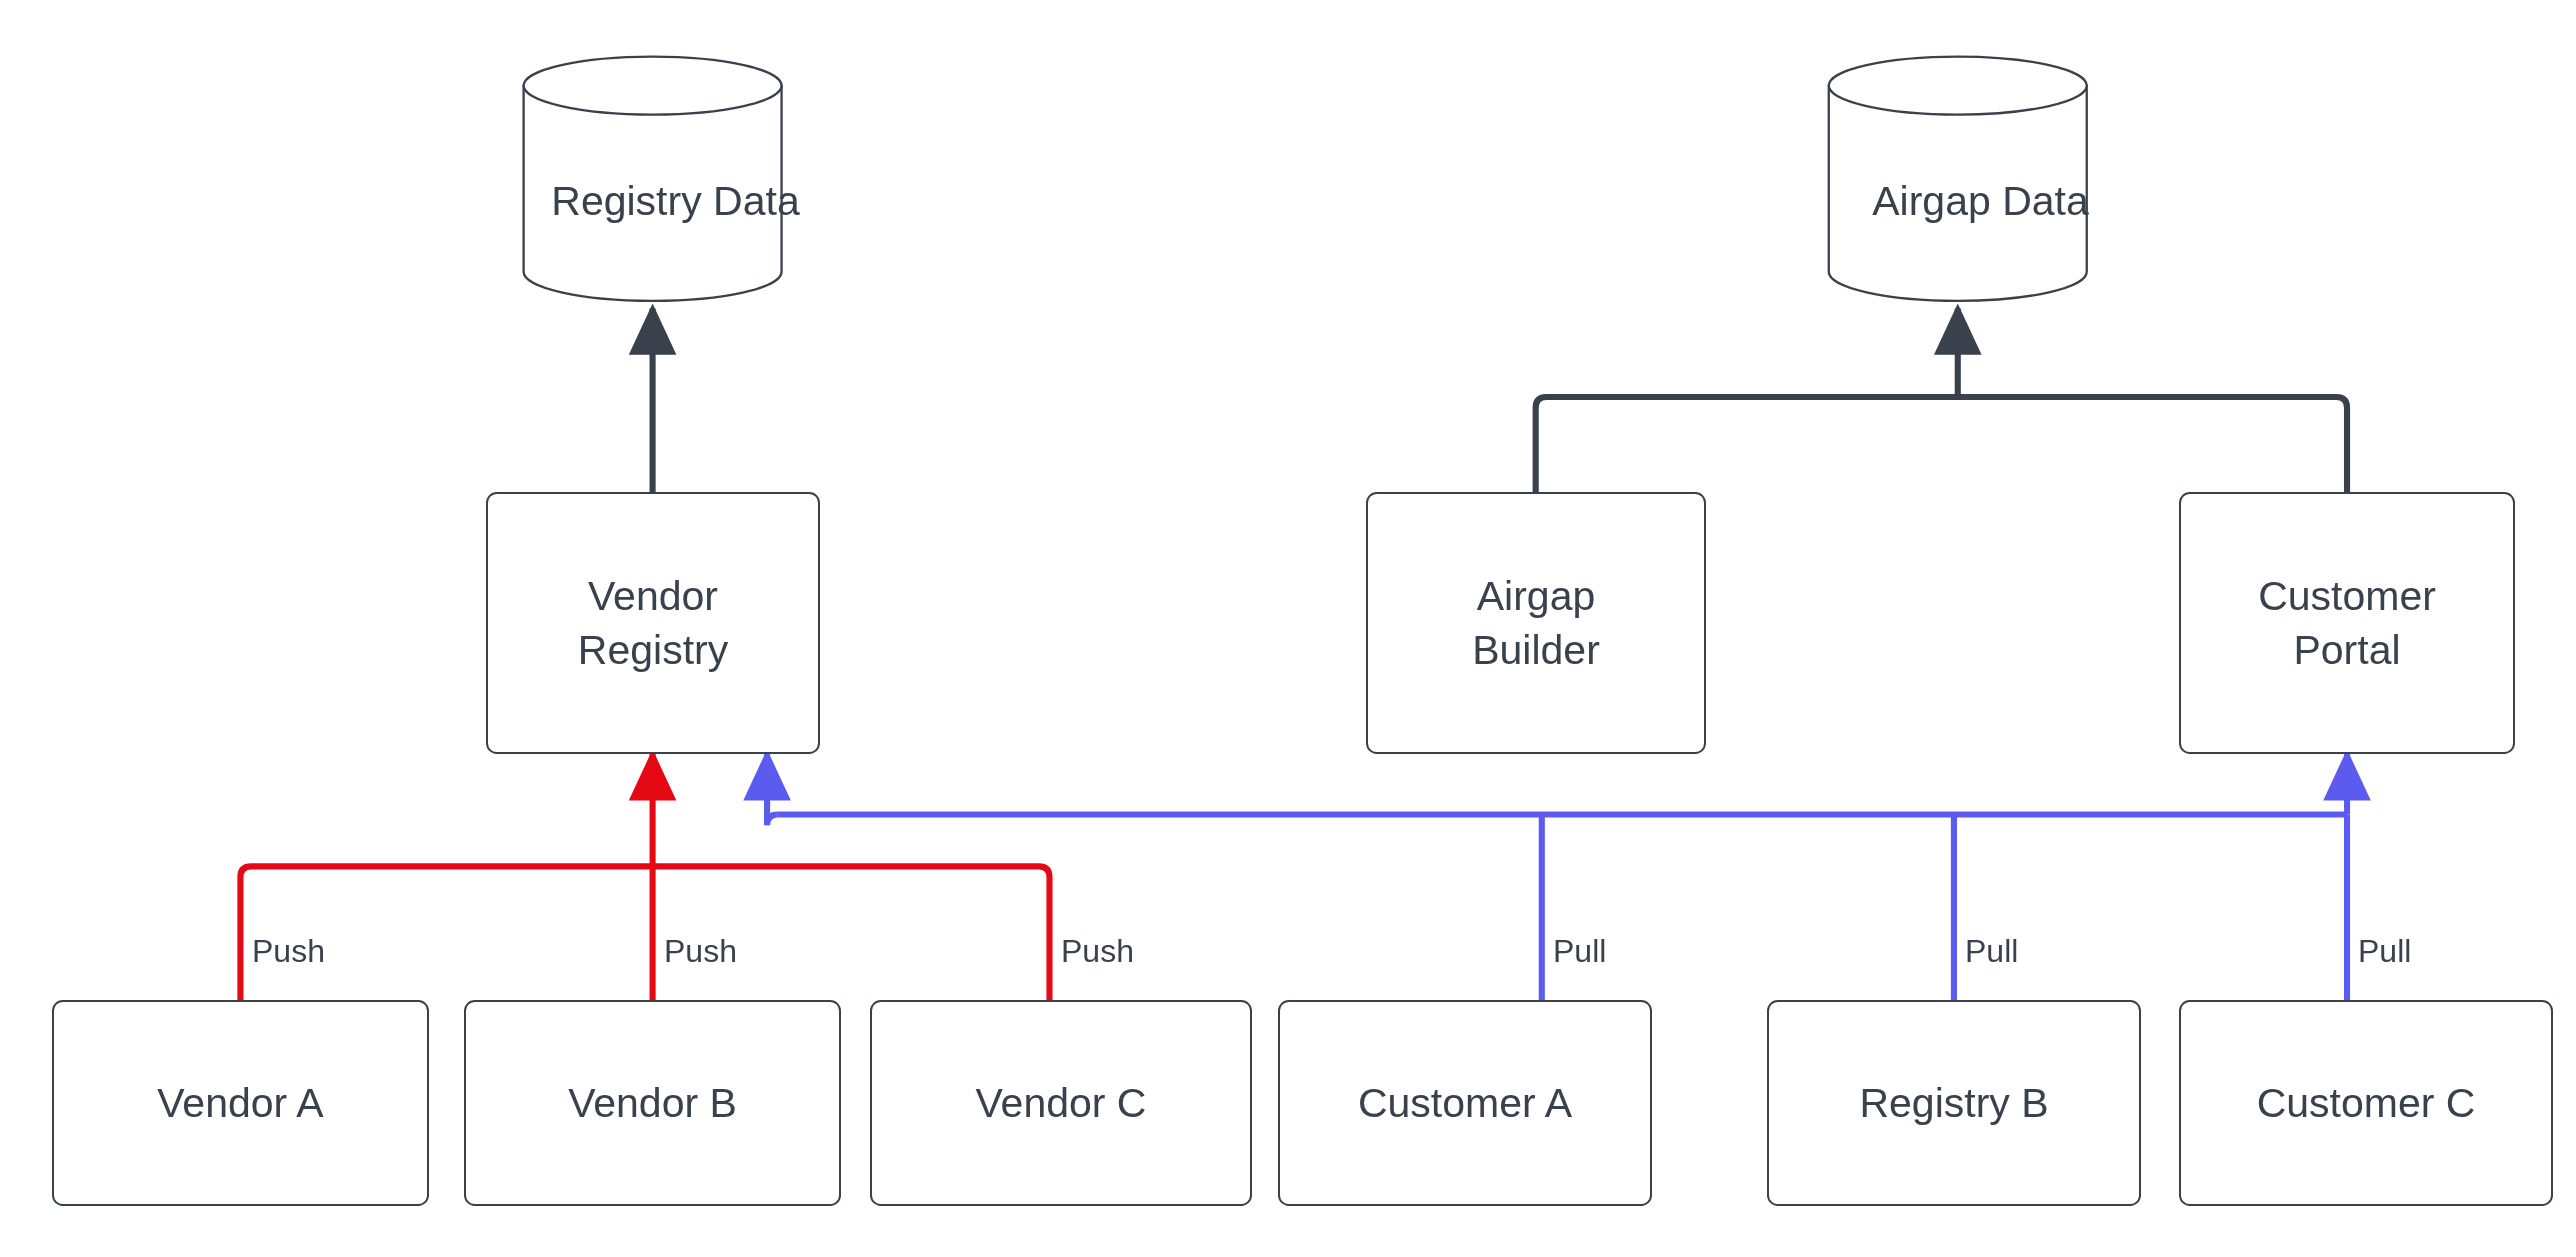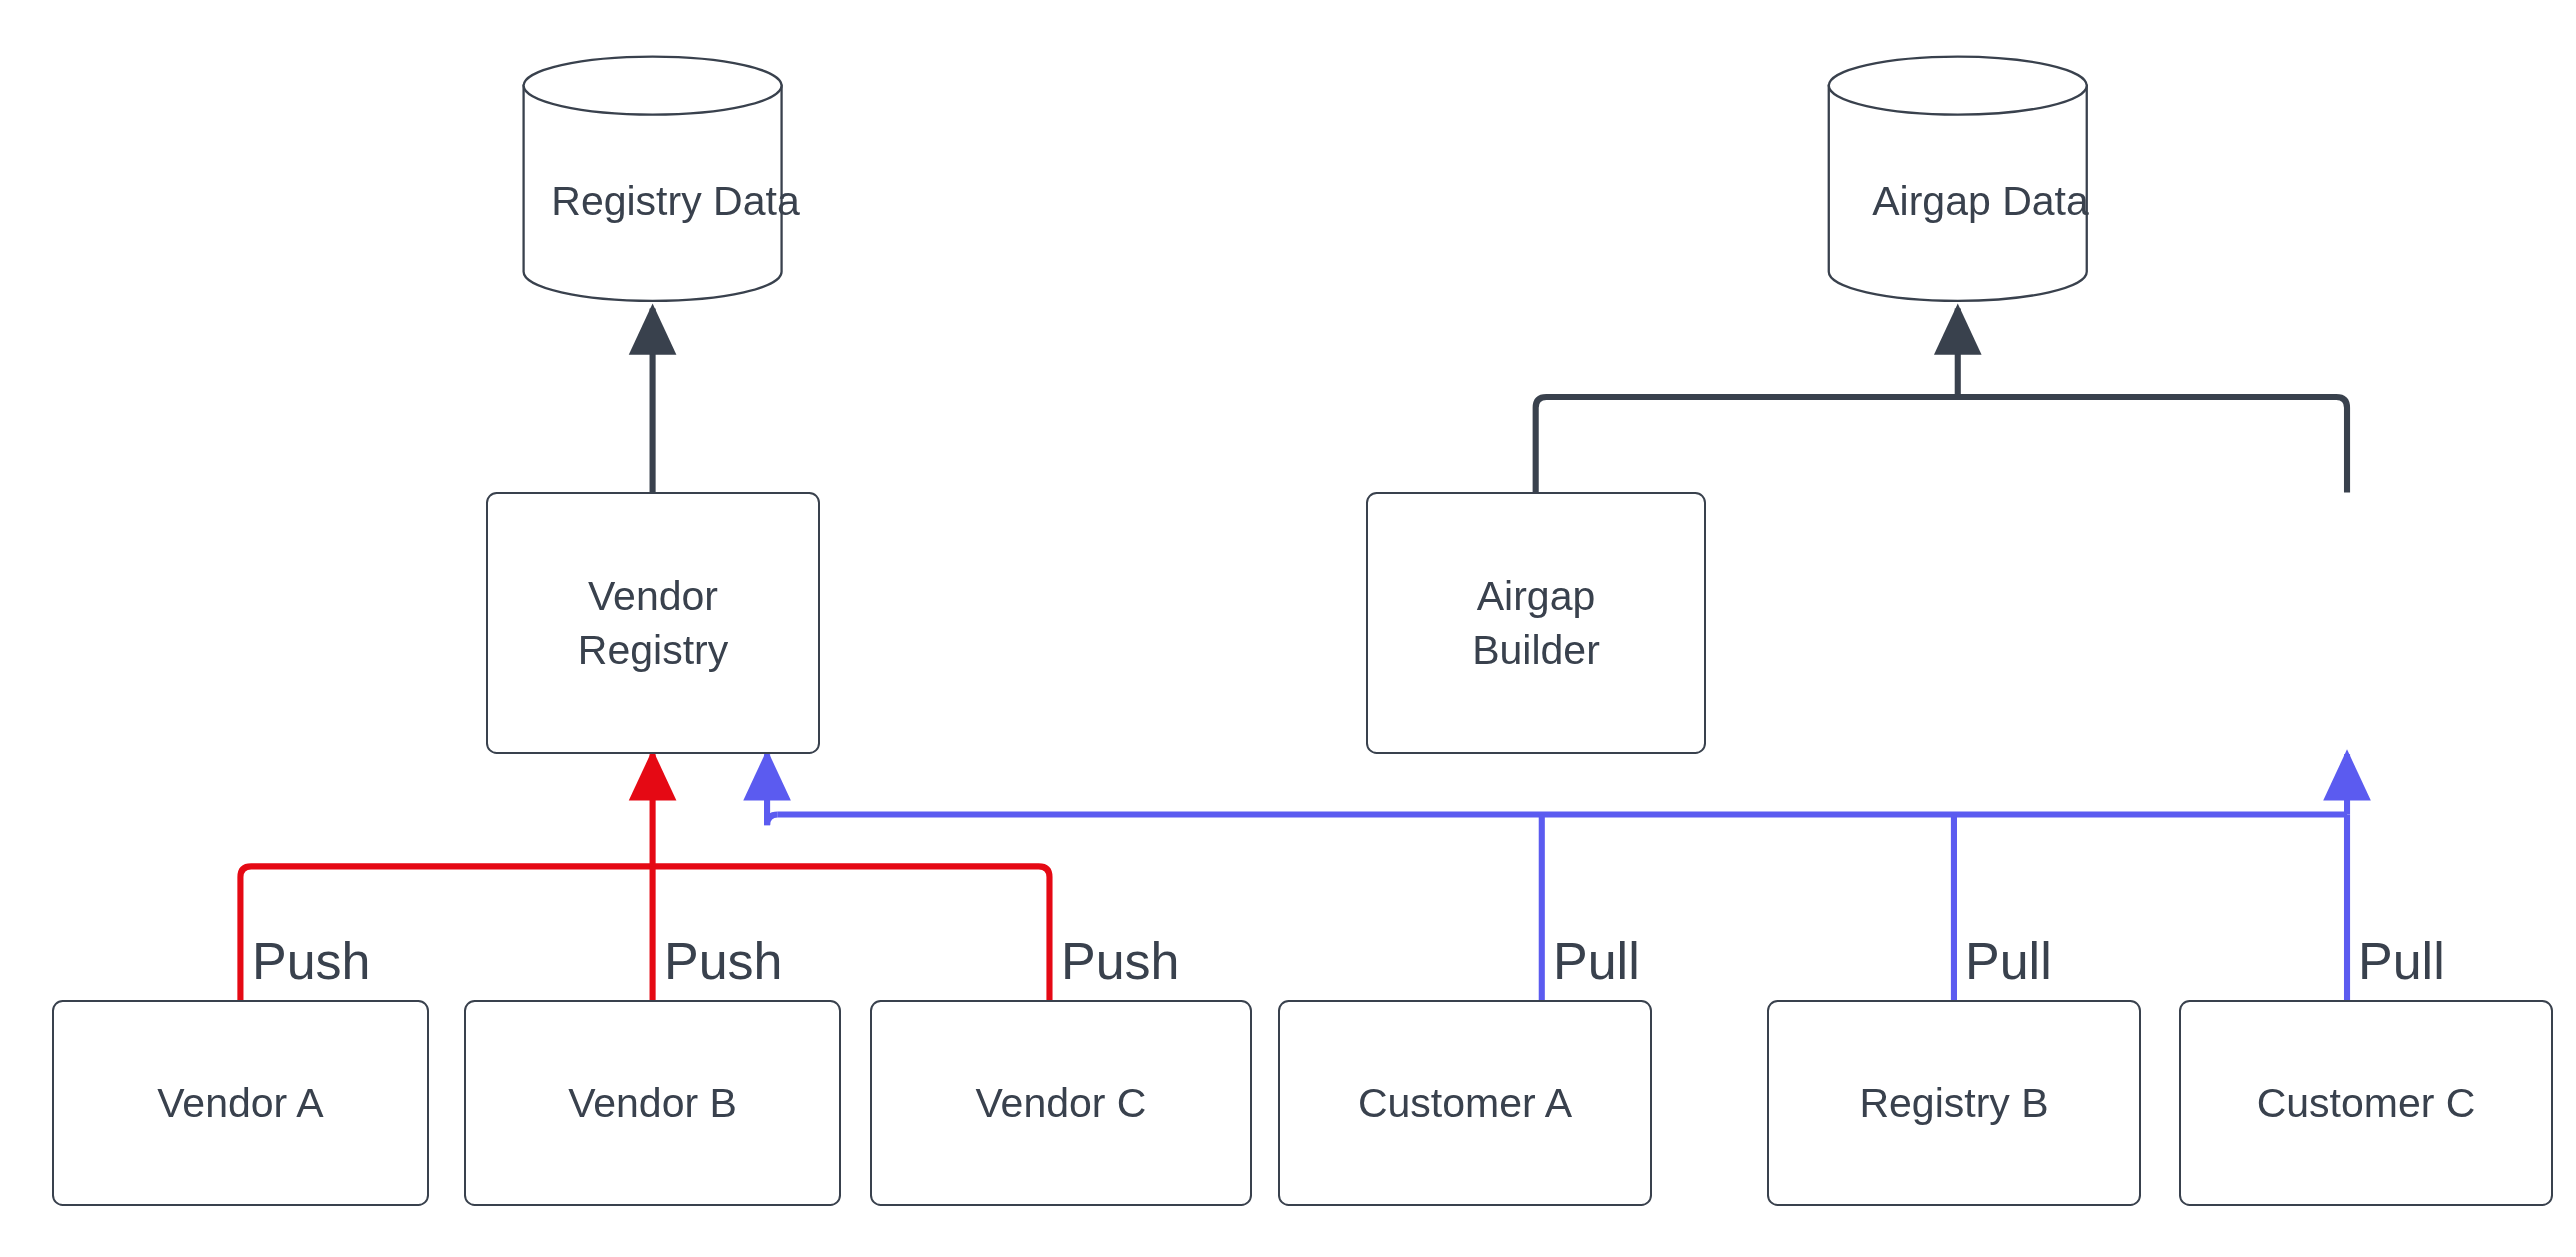--- a/index.html
+++ b/index.html
@@ -50,21 +50,21 @@
     width: 100%;
     text-align: center;
     color: #39414d;
     font-size: 41px;
     line-height: 1.32;
     font-family: "Liberation Sans", sans-serif;
   }
   .edge-label {
     position: absolute;
     color: #39414d;
-    font-size: 52px;
+    font-size: 32px;
     line-height: 1;
     font-family: "Liberation Sans", sans-serif;
     white-space: nowrap;
   }
 </style>
 </head>
 <body>
 
 <div id="canvas">
 
@@ -132,20 +132,26 @@
     </div>
   </div>
 
   <div class="node" style="left:1366px; top:492px; width:340px; height:262px;">
     <div>
       <span class="label-line">Airgap</span>
       <span class="label-line">Builder</span>
     </div>
   </div>
 
+  <div class="node" style="left:2179px; top:492px; width:336px; height:262px;">
+    <div>
+      <span class="label-line">Customer</span>
+      <span class="label-line">Portal</span>
+    </div>
+  </div>
 
   <div class="node" style="left:52px; top:1000px; width:377px; height:206px;">
     <span>Vendor A</span>
   </div>
   <div class="node" style="left:870px; top:1000px; width:382px; height:206px;">
     <span>Vendor C</span>
   </div>
   <div class="node" style="left:464px; top:1000px; width:377px; height:206px;">
     <span>Vendor B</span>
   </div>

